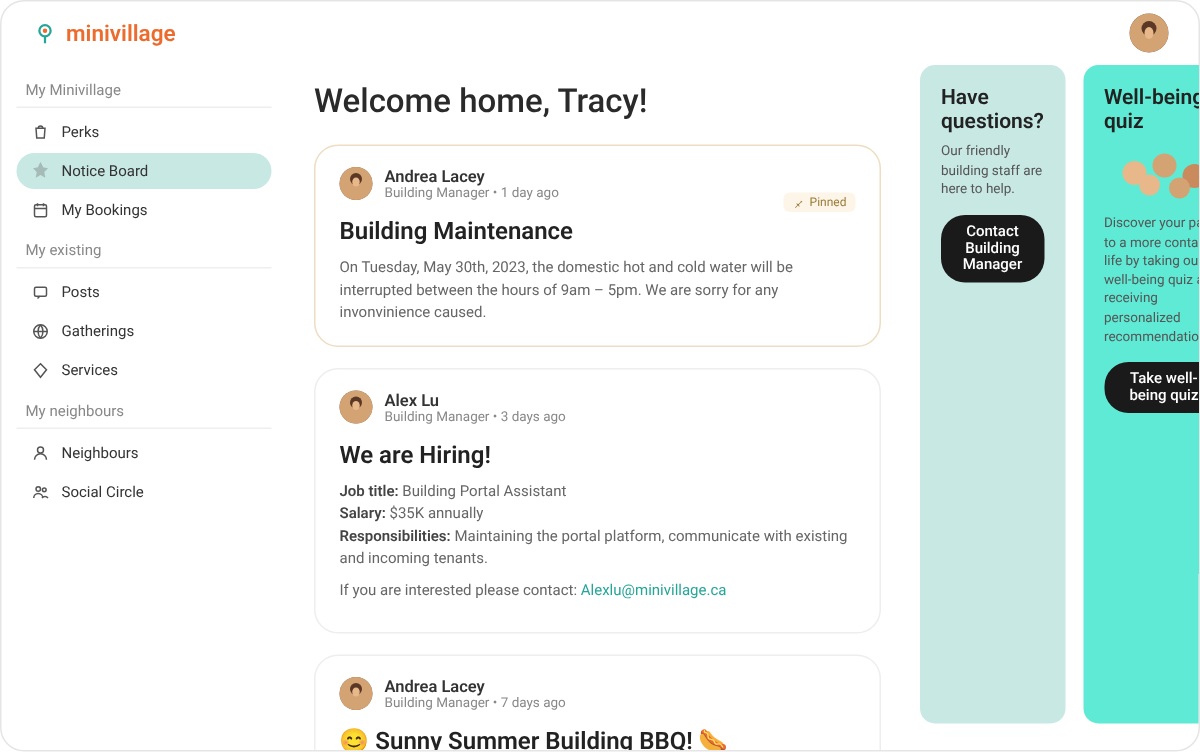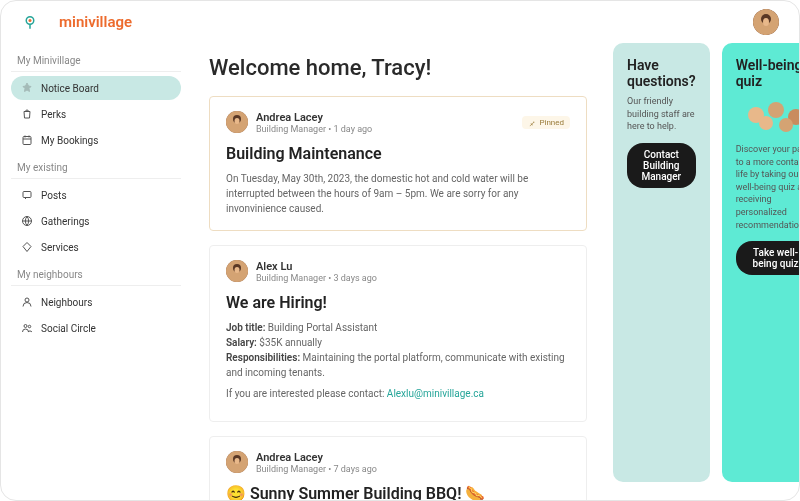--- a/index.html
+++ b/index.html
@@ -1,38 +1,38 @@
 <!DOCTYPE html>
 <html><head>
 <meta charset="utf-8">
 <style>
 *{margin:0;padding:0;box-sizing:border-box;font-family:-apple-system,BlinkMacSystemFont,'Segoe UI',Roboto,sans-serif}
 body{width:800px;height:501px;background:#fff;border:1px solid #e5e5e5;border-radius:16px;overflow:hidden;display:flex;flex-direction:column}
 .header{display:flex;align-items:center;justify-content:space-between;padding:10px 20px;height:42px}
-.logo{display:flex;align-items:center;gap:20px}
+.logo{display:flex;align-items:center;gap:5px}
 .logo-icon{width:18px;height:18px}
 .logo-text{color:#ed6b2d;font-weight:600;font-size:15px}
 .avatar{width:26px;height:26px;border-radius:50%;background:#8b5a3c;display:flex;align-items:center;justify-content:center;overflow:hidden}
 .body{display:flex;flex:1;overflow:hidden}
 .sidebar{width:190px;padding:4px 10px;overflow-y:auto}
 .section-title{font-size:10px;color:#888;padding:8px 6px 5px;border-bottom:1px solid #eee;margin-bottom:4px}
 .nav-item{display:flex;align-items:center;gap:8px;padding:6px 10px;border-radius:18px;font-size:10px;color:#333;cursor:pointer;margin-bottom:2px}
 .nav-item.active{background:#c8e8e4}
 .nav-icon{width:12px;height:12px;display:flex;align-items:center;justify-content:center;color:#555}
 .main{flex:1;padding:0 18px 18px;overflow-y:auto;display:flex;gap:14px}
 .left-col{flex:1;min-width:0}
 .right-col{width:180px;display:flex;flex-direction:row;gap:12px}
 .welcome{font-size:22px;font-weight:500;color:#2a2a2a;padding:12px 0 16px}
-.card{background:#fff;border:1px solid #eee;border-radius:4px;padding:14px 16px;margin-bottom:14px}
+.card{background:#fff;border:1px solid #eee;border-radius:16px;padding:14px 16px;margin-bottom:14px}
 .card.first{border:1px solid #eeddc2}
 .post-head{display:flex;align-items:flex-start;gap:8px;margin-bottom:10px;position:relative}
 .post-avatar{width:22px;height:22px;border-radius:50%;background:#8b5a3c;flex-shrink:0}
 .post-meta .author{font-size:11px;font-weight:600;color:#333}
 .post-meta .sub{font-size:9px;color:#888}
-.pinned-badge{position:absolute;right:0;top:5px;background:#fdf6e8;border-radius:4px;padding:2px 6px;font-size:8px;color:#9a7c3a;display:flex;align-items:center;gap:3px}
+.pinned-badge{position:absolute;right:0;top:17px;background:#fdf6e8;border-radius:4px;padding:2px 6px;font-size:8px;color:#9a7c3a;display:flex;align-items:center;gap:3px}
 .post-title{font-size:16px;font-weight:600;color:#222;margin-bottom:8px}
 .post-body{font-size:10px;color:#666;line-height:1.5}
 .post-body p{margin-bottom:6px}
 .post-body b{color:#444;font-weight:600}
 .post-body .link{color:#26a599}
 .side-card{border-radius:10px;padding:14px 14px}
 .side-card.green{background:#c8e8e4}
 .side-card.purple{background:#5eead4}
 .side-title{font-size:14px;font-weight:600;color:#222;margin-bottom:6px}
 .side-text{font-size:9px;color:#555;line-height:1.4;margin-bottom:10px}
@@ -59,36 +59,36 @@
         <circle cx="13" cy="13" r="13" fill="#d4a373"></circle>
         <circle cx="13" cy="10" r="5" fill="#5a3825"></circle>
         <ellipse cx="13" cy="13" rx="3" ry="4" fill="#e8b88a"></ellipse>
       </svg>
   </div>
 </div>
 
 <div class="body">
   <div class="sidebar" id="sidebar">
       <div class="section-title">My Minivillage</div>
-      <div class="nav-item active">
-        <span class="nav-icon">
-          <svg width="12" height="12" viewBox="0 0 24 24" fill="none" stroke="currentColor" stroke-width="2">
-            <path d="M12 2l3 6 5 1-4 4 1 6-5-3-5 3 1-6-4-4 5-1z" fill="currentColor" opacity="0.3"></path>
-          </svg>
-        </span>
-        <span>Notice Board</span>
-      </div>
       <div class="nav-item">
         <span class="nav-icon">
           <svg width="12" height="12" viewBox="0 0 24 24" fill="none" stroke="currentColor" stroke-width="2">
             <path d="M6 7h12l-1 13H7z"></path>
             <path d="M9 7a3 3 0 016 0"></path>
           </svg>
         </span>
         <span>Perks</span>
+      </div>
+      <div class="nav-item active">
+        <span class="nav-icon">
+          <svg width="12" height="12" viewBox="0 0 24 24" fill="none" stroke="currentColor" stroke-width="2">
+            <path d="M12 2l3 6 5 1-4 4 1 6-5-3-5 3 1-6-4-4 5-1z" fill="currentColor" opacity="0.3"></path>
+          </svg>
+        </span>
+        <span>Notice Board</span>
       </div>
       <div class="nav-item">
         <span class="nav-icon">
           <svg width="12" height="12" viewBox="0 0 24 24" fill="none" stroke="currentColor" stroke-width="2">
             <rect x="4" y="5" width="16" height="16" rx="2"></rect>
             <path d="M8 3v4M16 3v4M4 10h16"></path>
           </svg>
         </span>
         <span>My Bookings</span>
       </div>

